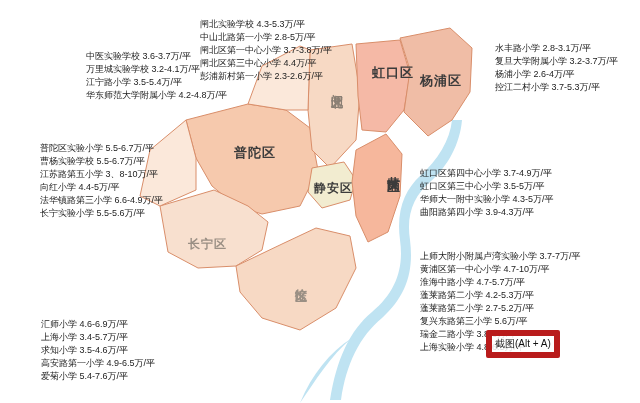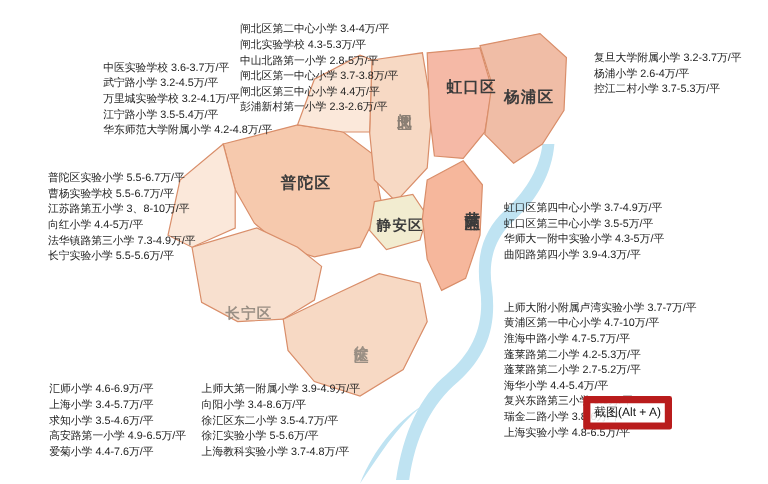--- a/index.html
+++ b/index.html
@@ -57,86 +57,77 @@
     <path d="M186 120 L 150 150 L 140 196 L 160 206 L 196 190 L 196 158 Z" fill="#fbe8da" stroke="#d98e6a" stroke-width="1"></path>
     <path d="M248 104 L 262 66 L 300 46 L 310 50 L 308 110 L 286 110 Z" fill="#fbe8da" stroke="#d98e6a" stroke-width="1"></path>
   </svg>
 
   <div class="district-name" style="left:420px;top:72px;">杨浦区</div>
   <div class="district-name" style="left:372px;top:64px;">虹口区</div>
   <div class="district-name" style="left:234px;top:144px;">普陀区</div>
   <div class="district-name dname-small" style="left:314px;top:180px;">静安区</div>
   <div class="district-name vertical" style="left:384px;top:166px;">黄浦区</div>
   <div class="district-name vertical dname-small" style="left:328px;top:84px;color:#8a7f74;">闸北区</div>
-  <div class="district-name dname-small" style="left:188px;top:236px;color:#9a8f84;margin-top:17px;">长宁区</div>
+  <div class="district-name dname-small" style="left:188px;top:236px;color:#9a8f84;">长宁区</div>
   <div class="district-name vertical dname-small" style="left:292px;top:278px;color:#9a8f84;">徐汇区</div>
 
   <div class="label-group" style="left:200px;top:18px;">
-    <div>闸北区第二中心小学 3.4-4万/平</div>
     <div>闸北实验学校 4.3-5.3万/平</div>
     <div>中山北路第一小学 2.8-5万/平</div>
     <div>闸北区第一中心小学 3.7-3.8万/平</div>
     <div>闸北区第三中心小学 4.4万/平</div>
     <div>彭浦新村第一小学 2.3-2.6万/平</div>
   </div>
 
   <div class="label-group" style="left:38px;top:50px;margin-left:48px;">
     <div>中医实验学校 3.6-3.7万/平</div>
-    <div>武宁路小学 3.2-4.5万/平</div>
     <div>万里城实验学校 3.2-4.1万/平</div>
     <div>江宁路小学 3.5-5.4万/平</div>
     <div>华东师范大学附属小学 4.2-4.8万/平</div>
   </div>
 
   <div class="label-group" style="left:495px;top:42px;">
+    <div>水丰路小学 2.8-3.1万/平</div>
     <div>复旦大学附属小学 3.2-3.7万/平</div>
     <div>杨浦小学 2.6-4万/平</div>
     <div>控江二村小学 3.7-5.3万/平</div>
   </div>
 
   <div class="label-group" style="left:40px;top:142px;">
     <div>普陀区实验小学 5.5-6.7万/平</div>
     <div>曹杨实验学校 5.5-6.7万/平</div>
     <div>江苏路第五小学 3、8-10万/平</div>
     <div>向红小学 4.4-5万/平</div>
-    <div>法华镇路第三小学 7.3-4.9万/平</div>
+    <div>法华镇路第三小学 6.6-4.9万/平</div>
     <div>长宁实验小学 5.5-5.6万/平</div>
   </div>
 
   <div class="label-group" style="left:420px;top:167px;">
     <div>虹口区第四中心小学 3.7-4.9万/平</div>
     <div>虹口区第三中心小学 3.5-5万/平</div>
     <div>华师大一附中实验小学 4.3-5万/平</div>
     <div>曲阳路第四小学 3.9-4.3万/平</div>
   </div>
 
 
   <div class="label-group" style="left:420px;top:250px;">
     <div>上师大附小附属卢湾实验小学 3.7-7万/平</div>
     <div>黄浦区第一中心小学 4.7-10万/平</div>
     <div>淮海中路小学 4.7-5.7万/平</div>
     <div>蓬莱路第二小学 4.2-5.3万/平</div>
     <div>蓬莱路第二小学 2.7-5.2万/平</div>
-    <div>海华小学 4.4-5.4万/平</div>
     <div>复兴东路第三小学 5.6万/平</div>
     <div>瑞金二路小学 3.8-6万/平</div>
     <div>上海实验小学 4.8-6.5万/平</div>
   </div>
 
   <div class="label-group" style="left:30px;top:318px;margin-left:11px;">
     <div>汇师小学 4.6-6.9万/平</div>
     <div>上海小学 3.4-5.7万/平</div>
     <div>求知小学 3.5-4.6万/平</div>
     <div>高安路第一小学 4.9-6.5万/平</div>
-    <div>爱菊小学 4.4-7.6万/平</div>
+    <div>爱菊小学 5.4-7.6万/平</div>
   </div>
 
-  <div class="label-group" style="left:168px;top:318px;">
-    <div>上师大第一附属小学 3.9-4.9万/平</div>
-    <div>向阳小学 3.4-8.6万/平</div>
-    <div>徐汇区东二小学 3.5-4.7万/平</div>
-    <div>徐汇实验小学 5-5.6万/平</div>
-    <div>上海教科实验小学 3.7-4.8万/平</div>
-  </div>
 
   <div class="screenshot-hint" style="left:486px;top:330px;">截图(Alt + A)</div>
 
 </div>
 
 </body></html>

